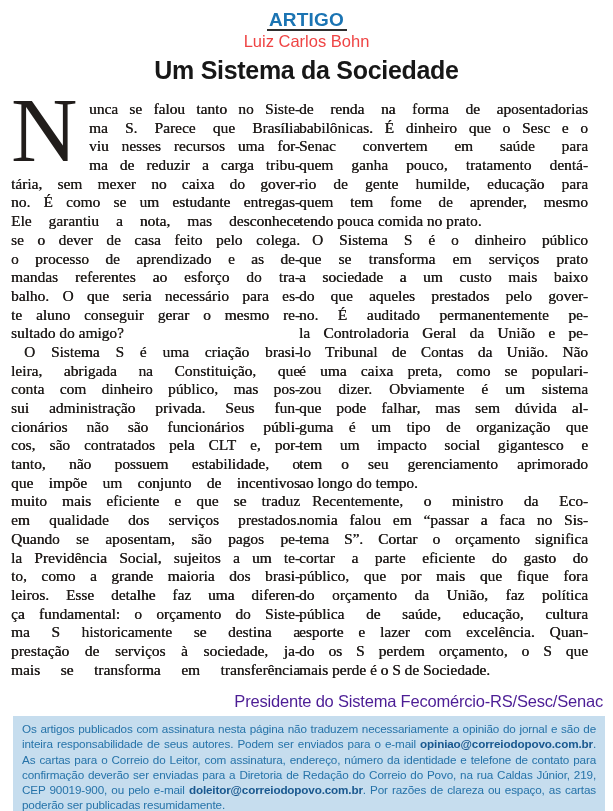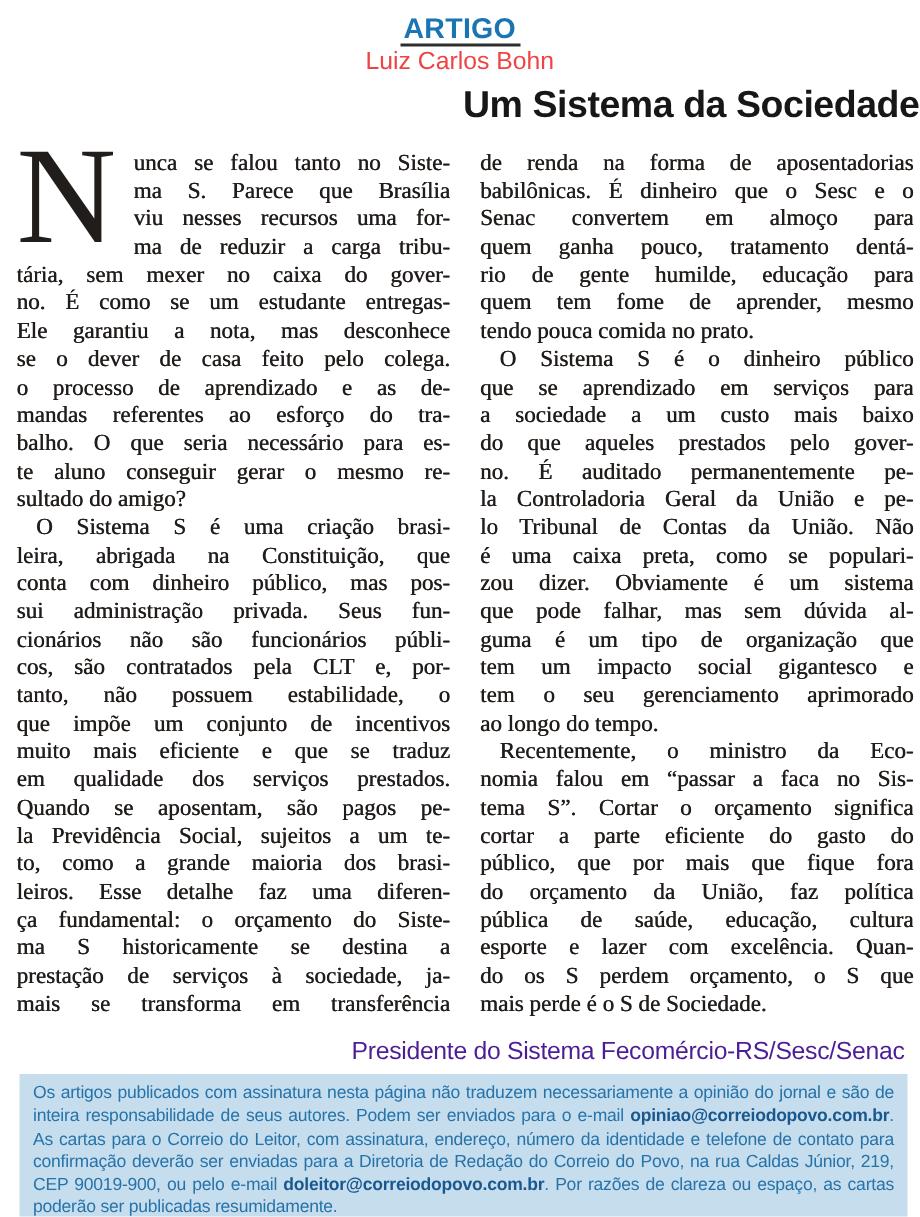--- a/index.html
+++ b/index.html
@@ -54,21 +54,21 @@
     position: absolute;
     top: 100px;
     width: 289px;
     font-family: "Liberation Serif", "DejaVu Serif", serif;
     font-size: 15.4px;
     line-height: 18.7px;
     color: #211d1b;
     text-shadow: 0.3px 0 0 currentColor; 
   }
   .col-left  { left: 11px; }
-  .col-right { left: 320px; }
+  .col-right { left: 299px; }
 
   .dropcap {
     float: left;
     width: 68px;
     height: 73px;
     margin-right: 10px;
     font-size: 92px;
     line-height: 60px;
     text-shadow: none;
     color: #211d1b;
@@ -120,21 +120,21 @@
   }
 </style>
 </head>
 <body>
 
 <div class="page">
 
   <div class="kicker">ARTIGO</div>
   <div class="kicker-rule"></div>
   <div class="author">Luiz Carlos Bohn</div>
-  <h1 class="headline" style="margin:0;text-align:right;">Um Sistema da Sociedade</h1>
+  <h1 class="headline" style="margin:0;">Um Sistema da Sociedade</h1>
 
   <div class="col col-left">
       <span class="dropcap">N</span>
       <div class="line">unca se falou tanto no Siste-</div>
       <div class="line">ma S. Parece que Brasília</div>
       <div class="line">viu nesses recursos uma for-</div>
       <div class="line">ma de reduzir a carga tribu-</div>
       <div class="line">tária, sem mexer no caixa do gover-</div>
       <div class="line">no. É como se um estudante entregas-</div>
       <div class="line">Ele garantiu a nota, mas desconhece</div>
@@ -159,27 +159,27 @@
       <div class="line">to, como a grande maioria dos brasi-</div>
       <div class="line">leiros. Esse detalhe faz uma diferen-</div>
       <div class="line">ça fundamental: o orçamento do Siste-</div>
       <div class="line">ma S historicamente se destina a</div>
       <div class="line">prestação de serviços à sociedade, ja-</div>
       <div class="line">mais se transforma em transferência</div>
     </div>
   <div class="col col-right">
       <div class="line">de renda na forma de aposentadorias</div>
       <div class="line">babilônicas. É dinheiro que o Sesc e o</div>
-      <div class="line">Senac convertem em almoço para</div>
+      <div class="line">Senac convertem em saúde para</div>
       <div class="line">quem ganha pouco, tratamento dentá-</div>
       <div class="line">rio de gente humilde, educação para</div>
       <div class="line">quem tem fome de aprender, mesmo</div>
       <div class="line noj">tendo pouca comida no prato.</div>
       <div class="line ind">O Sistema S é o dinheiro público</div>
-      <div class="line">que se aprendizado em serviços para</div>
+      <div class="line">que se transforma em serviços prato</div>
       <div class="line">a sociedade a um custo mais baixo</div>
       <div class="line">do que aqueles prestados pelo gover-</div>
       <div class="line">no. É auditado permanentemente pe-</div>
       <div class="line">la Controladoria Geral da União e pe-</div>
       <div class="line">lo Tribunal de Contas da União. Não</div>
       <div class="line">é uma caixa preta, como se populari-</div>
       <div class="line">zou dizer. Obviamente é um sistema</div>
       <div class="line">que pode falhar, mas sem dúvida al-</div>
       <div class="line">guma é um tipo de organização que</div>
       <div class="line">tem um impacto social gigantesco e</div>

